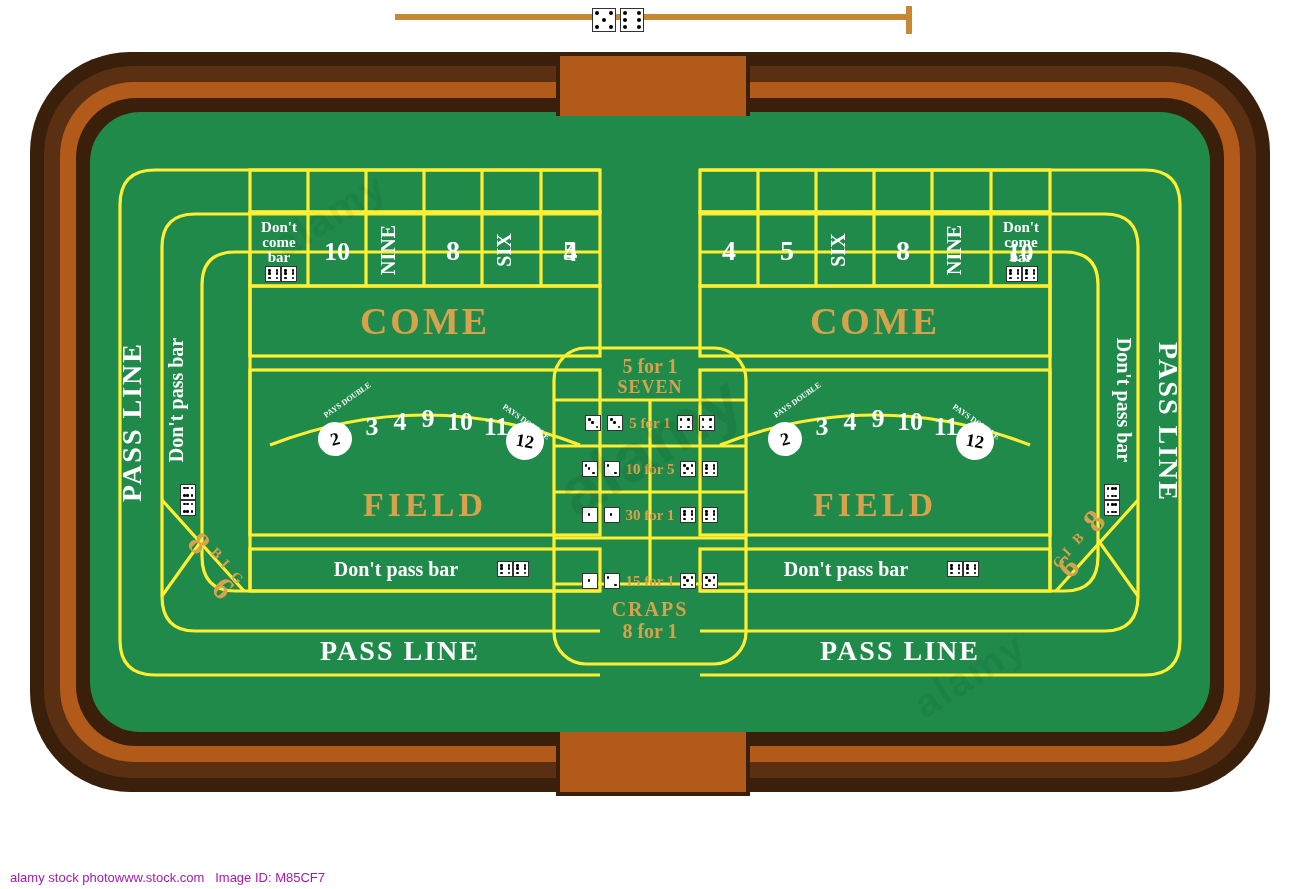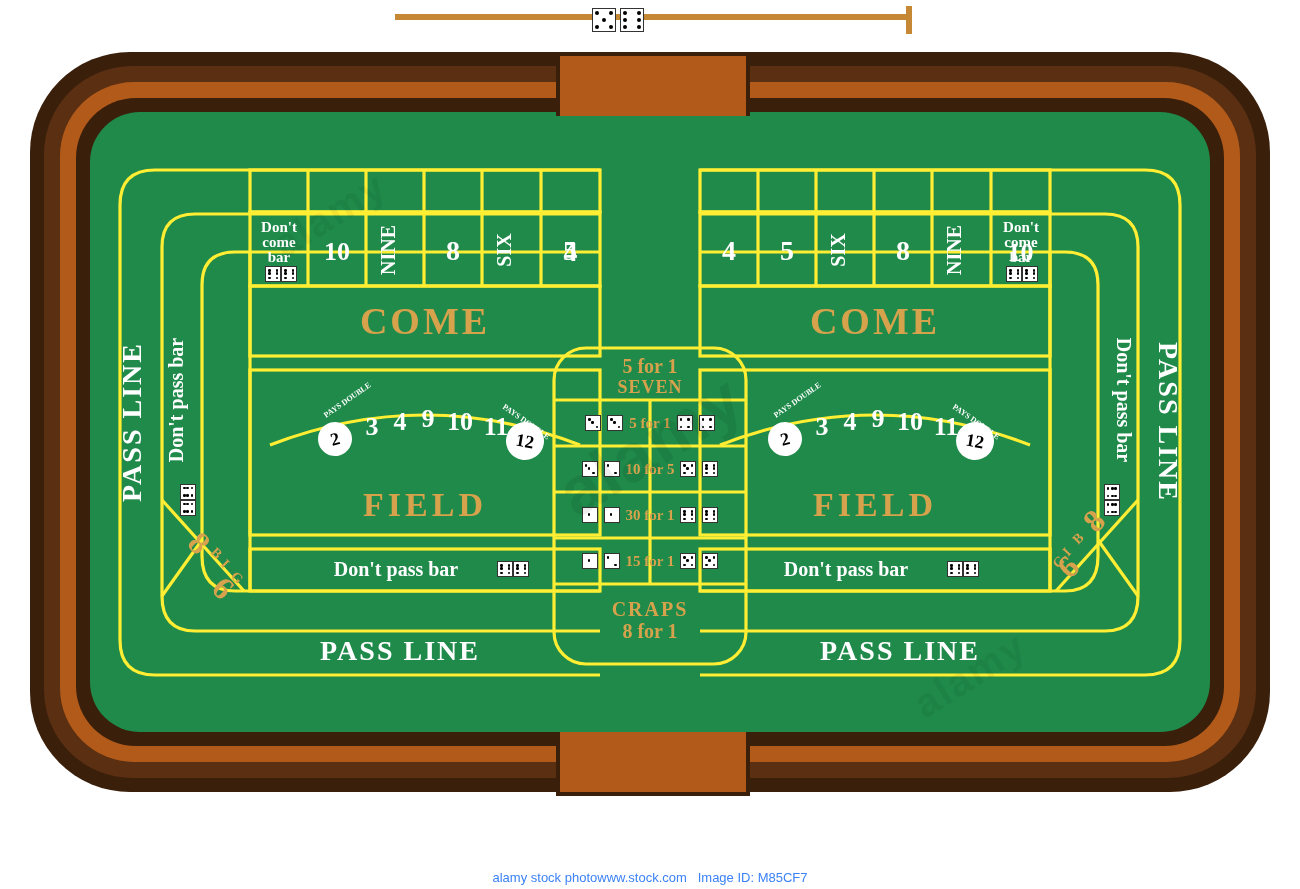--- a/index.html
+++ b/index.html
@@ -1,18 +1,18 @@
 <!DOCTYPE html>
 <html><head>
 <meta charset="utf-8">
 <style>
   html, body { margin:0; padding:0; background:#fff; font-family:"Times New Roman", Georgia, serif; }
   .stage { position:relative; width:1300px; height:889px; background:#fff; }
   .watermark { position:absolute; left:50%; top:50%; transform:translate(-50%,-50%) rotate(-32deg); font-family:Arial,Helvetica,sans-serif; font-size:68px; font-weight:600; letter-spacing:2px; color:rgba(0,0,0,0.07); pointer-events:none; white-space:nowrap; z-index:90; }
-  .footer { position:absolute; bottom:4px; width:100%; display:flex; justify-content:center; font-family:Arial,Helvetica,sans-serif; font-size:13px; color:#3b82f6; padding:0 10px; box-sizing:border-box; }
+  .footer { position:absolute; bottom:4px; width:100%; display:flex; justify-content:flex-start; font-family:Arial,Helvetica,sans-serif; font-size:13px; color:#a21caf; padding:0 10px; box-sizing:border-box; }
 
   .stick { position:absolute; top:14px; left:395px; width:515px; height:6px; background:#c78836; }
   .stick-tip { position:absolute; top:6px; left:906px; width:6px; height:28px; background:#c78836; }
   .top-dice { position:absolute; top:8px; left:592px; display:flex; gap:4px; }
 
   .table-frame { position:absolute; top:52px; left:30px; width:1240px; height:740px; border-radius:100px; background:#3a1f0b; }
   .table-outer { position:absolute; top:66px; left:44px; width:1212px; height:712px; border-radius:88px; background:#5a2f12; }
   .table-rail  { position:absolute; top:82px; left:60px; width:1180px; height:680px; border-radius:74px; background:#b25a1a; }
   .table-inner-ring { position:absolute; top:98px; left:76px; width:1148px; height:648px; border-radius:60px; background:#3a1f0b; }
   .felt  { position:absolute; top:112px; left:90px; width:1120px; height:620px; border-radius:50px; background:#1f8a4a; }
@@ -281,21 +281,21 @@
       </span>
     <span class="die tiny">
         <span class="p tl"></span>
         <span class="p tr"></span>
         <span class="p ml"></span>
         <span class="p mr"></span>
         <span class="p bl"></span>
         <span class="p br"></span>
       </span>
   </div>
-  <div class="prop-row" style="top:544px">
+  <div class="prop-row" style="top:564px">
     <span class="die tiny">
         <span class="p mm"></span>
       </span>
     <span class="die tiny">
         <span class="p tl"></span>
         <span class="p br"></span>
       </span>
     <span class="payout">15 for 1</span>
     <span class="die tiny">
         <span class="p tl"></span>

